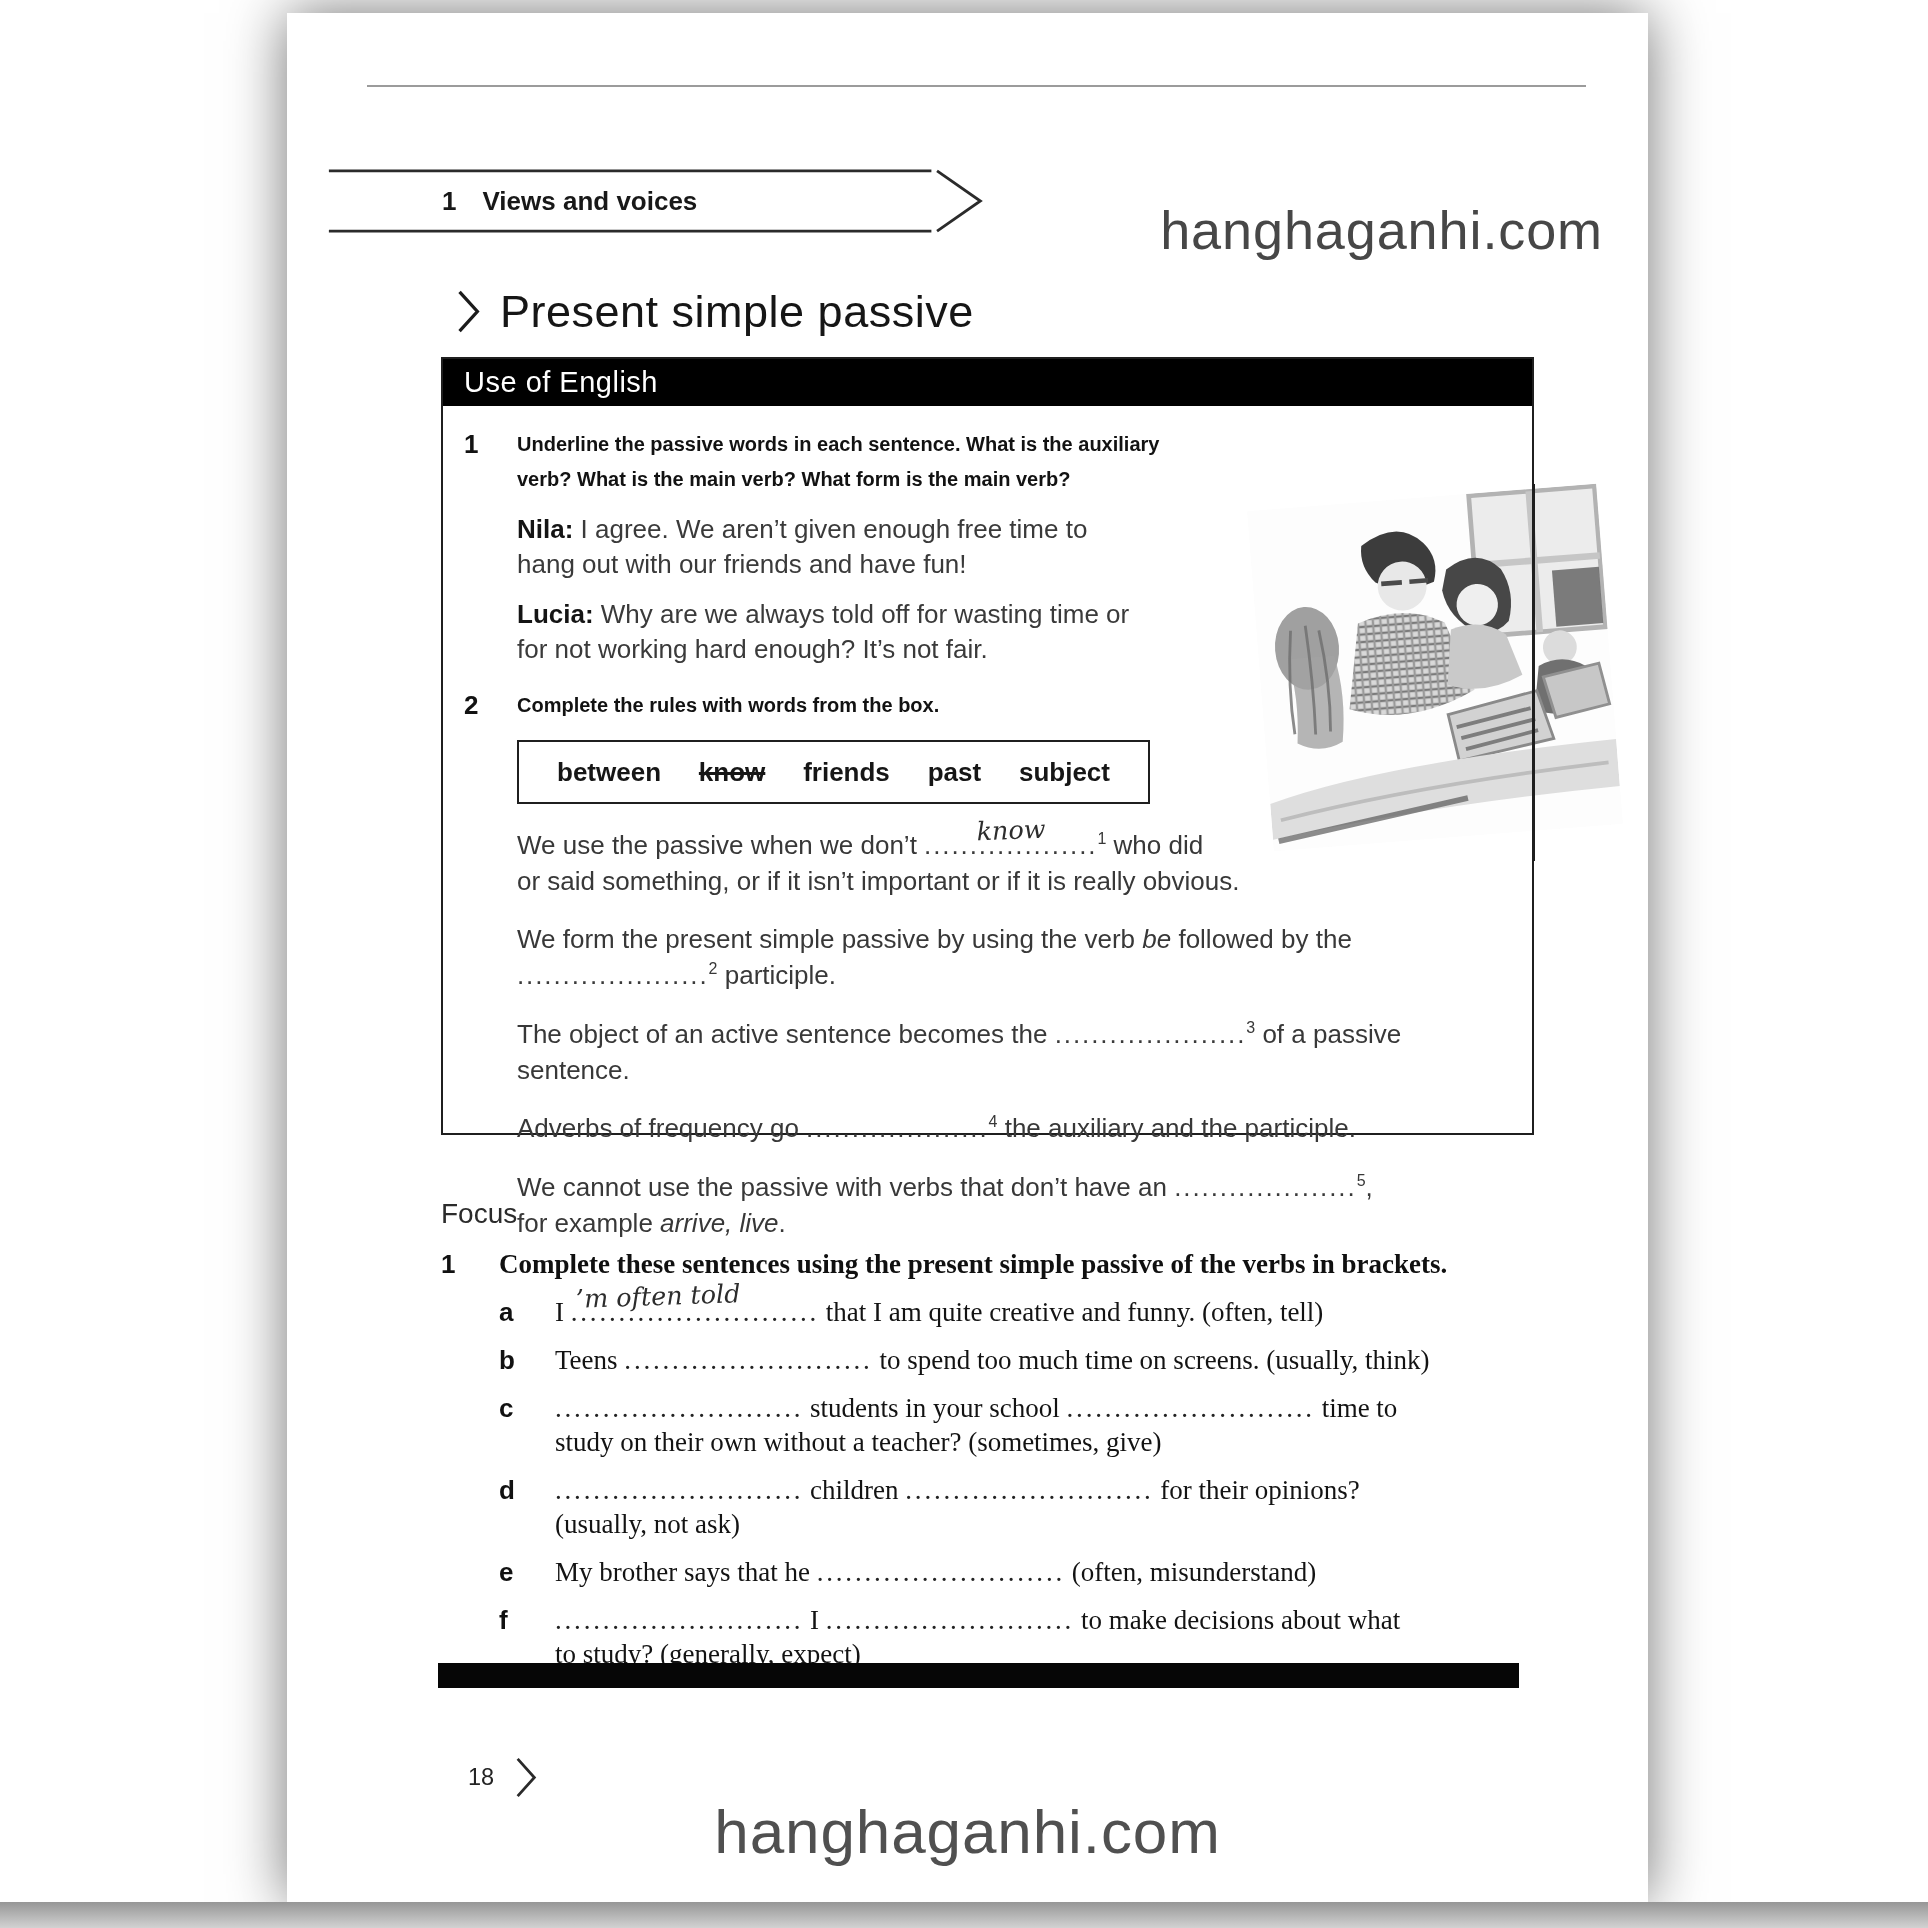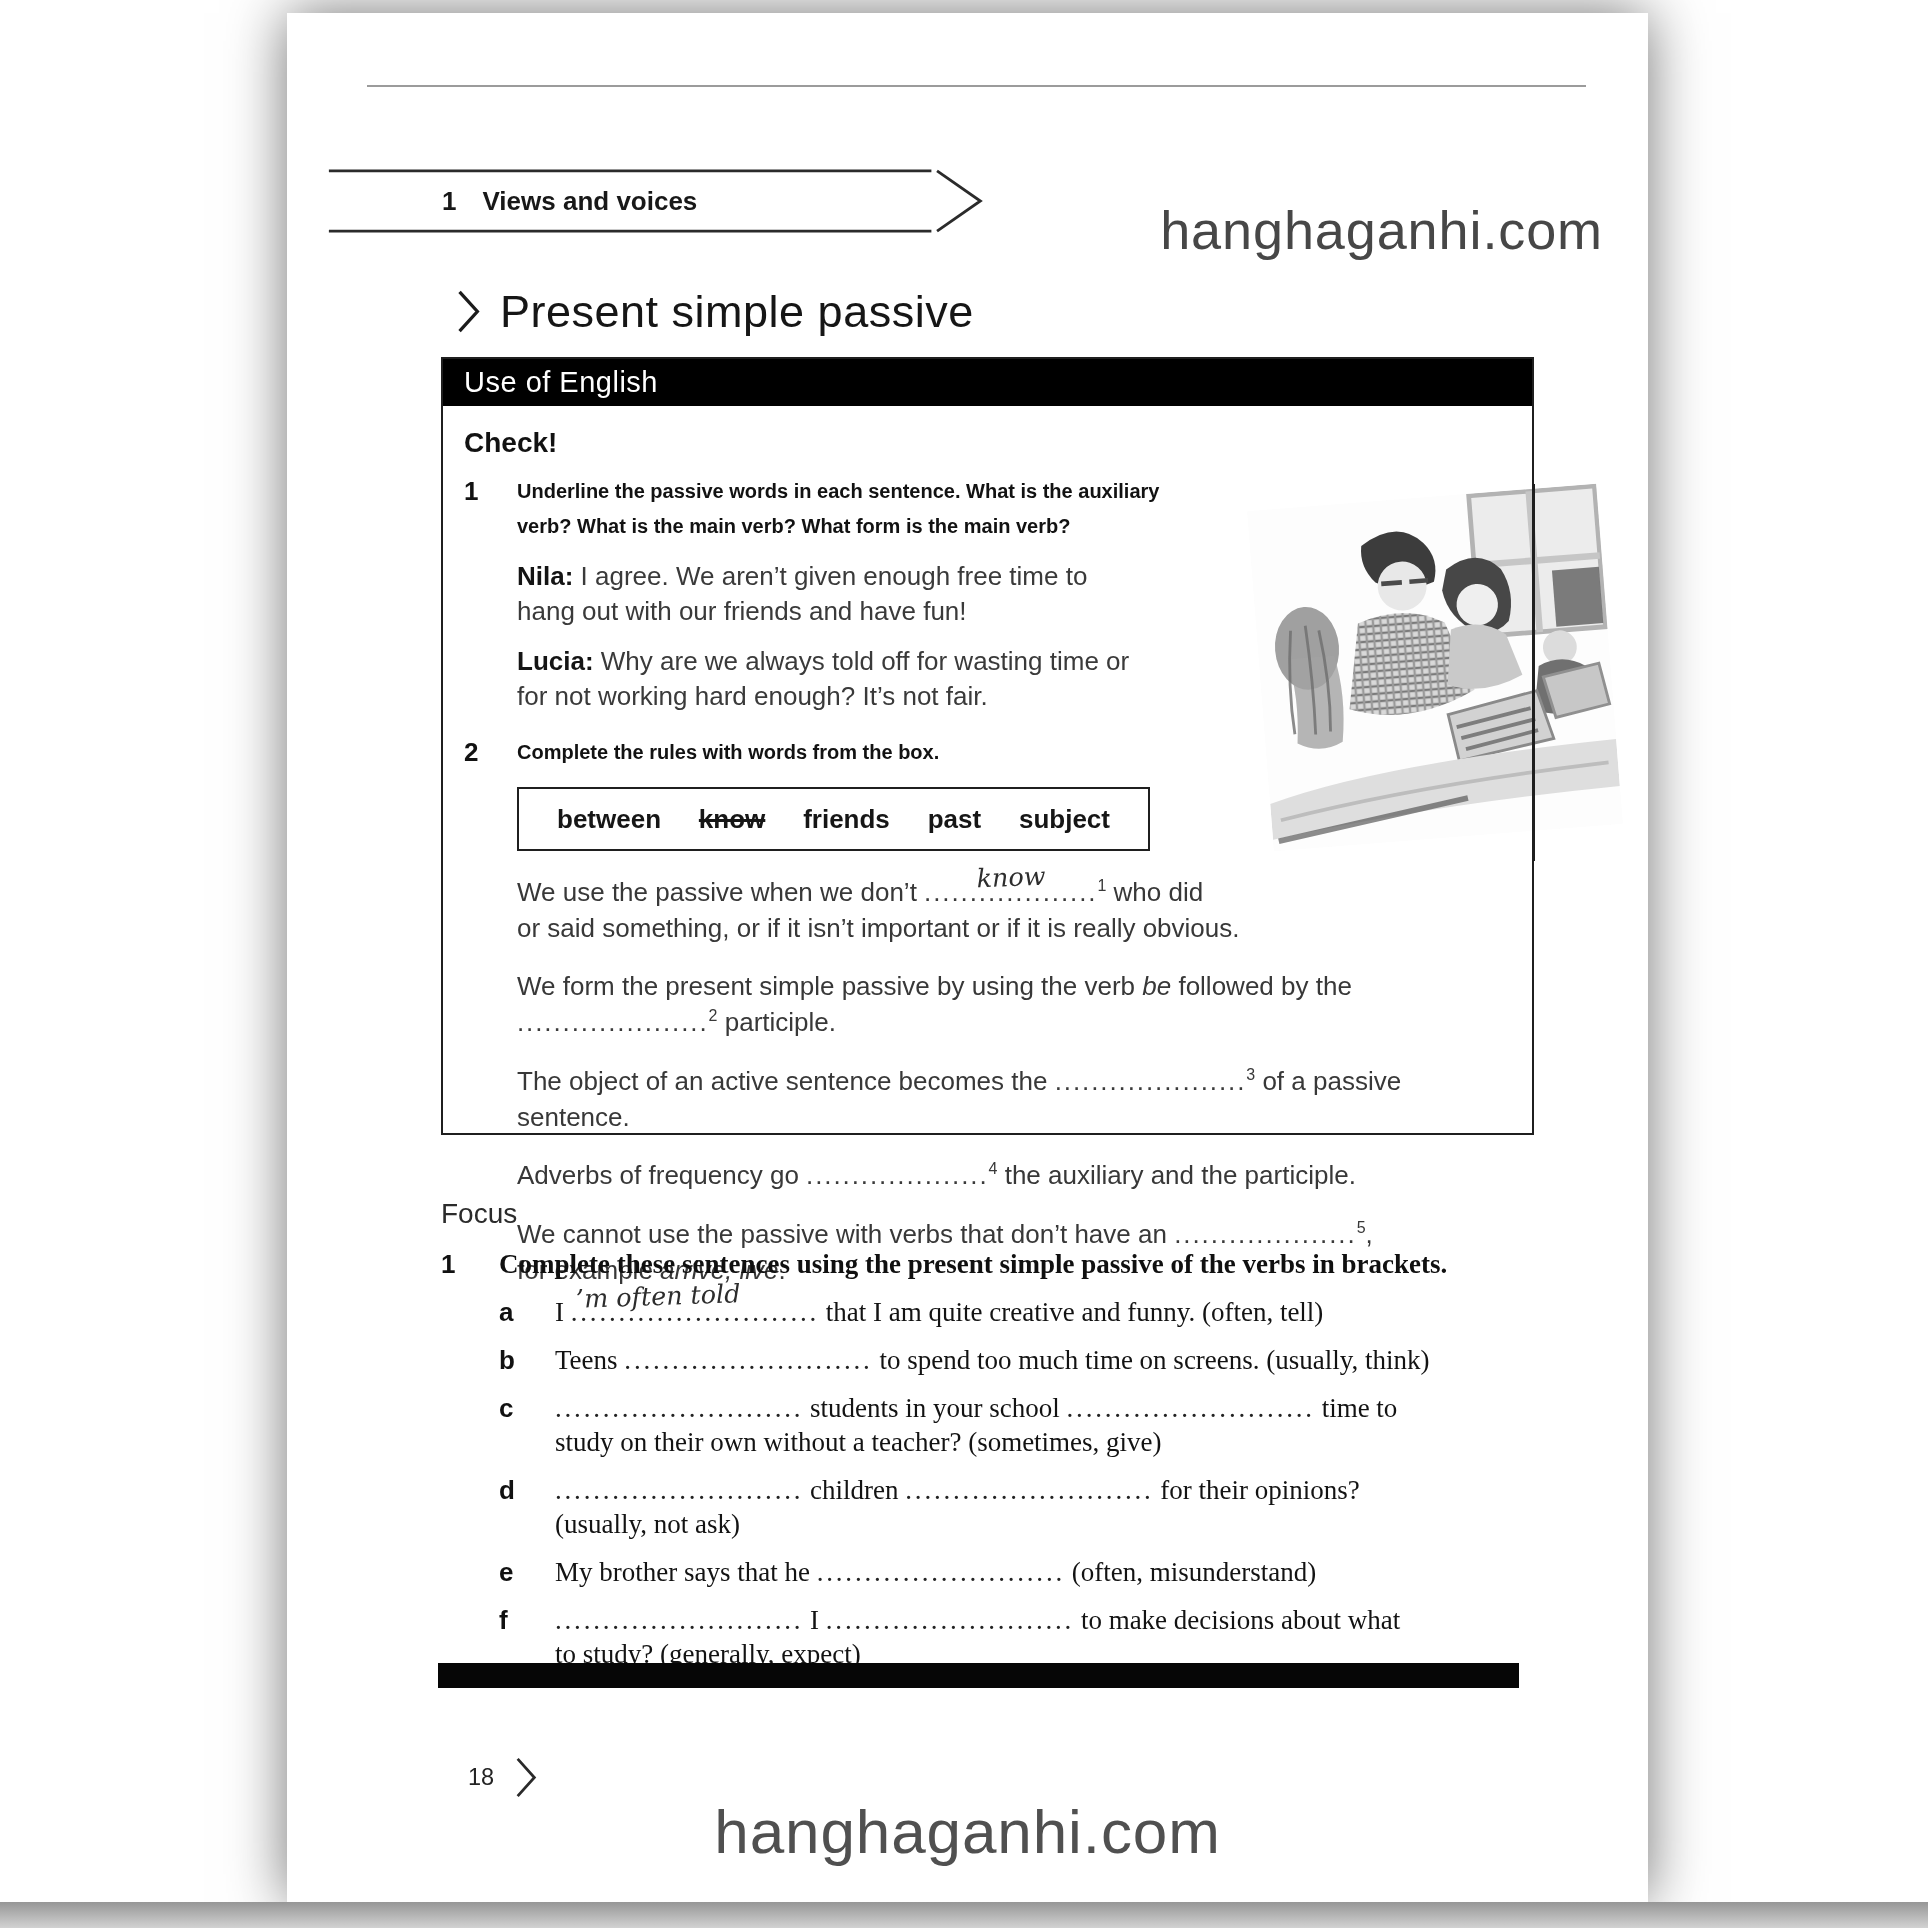--- a/index.html
+++ b/index.html
@@ -99,21 +99,20 @@
       <svg class="tchev" width="30" height="55" viewBox="0 0 32 58">
         <path d="M7 8 L26 29 L7 50" stroke="#1b1b1b" stroke-width="3.5" fill="none"></path>
       </svg>
       <span class="ttext">Present simple passive</span>
     </div>
 
     <div class="uoe">
       <div class="uoe-header">Use of English</div>
       <div class="uoe-body">
 
-        <div class="check">Check!</div>
 
         <div class="exrow">
           <span class="enum">1</span>
           <span class="etext">
             <span>Underline the passive words in each sentence. What is the auxiliary</span><br>
             <span>verb? What is the main verb? What form is the main verb?</span>
           </span>
         </div>
 
         <div class="para">

